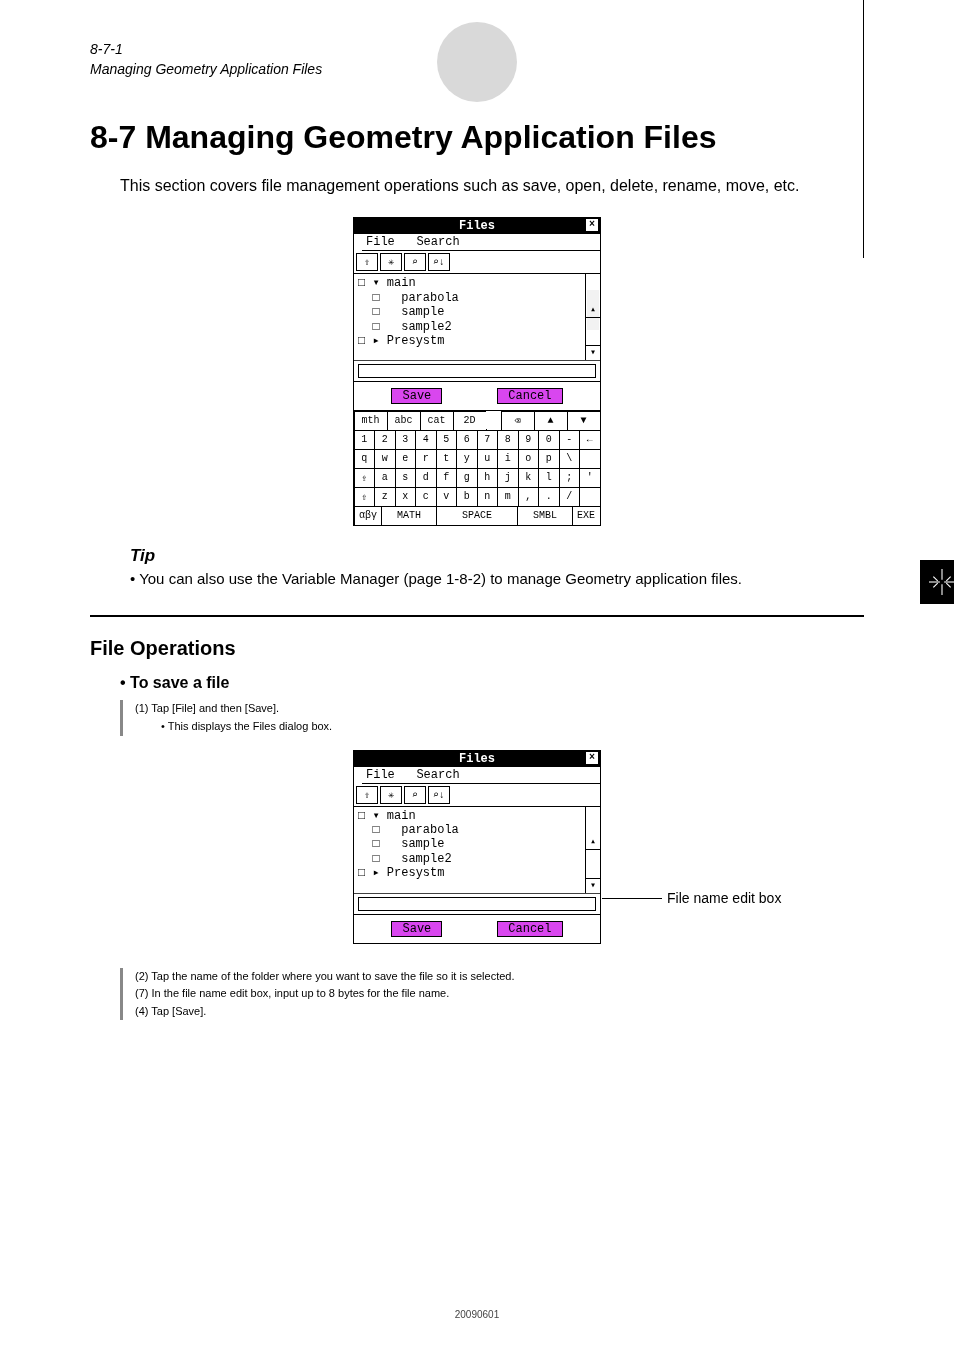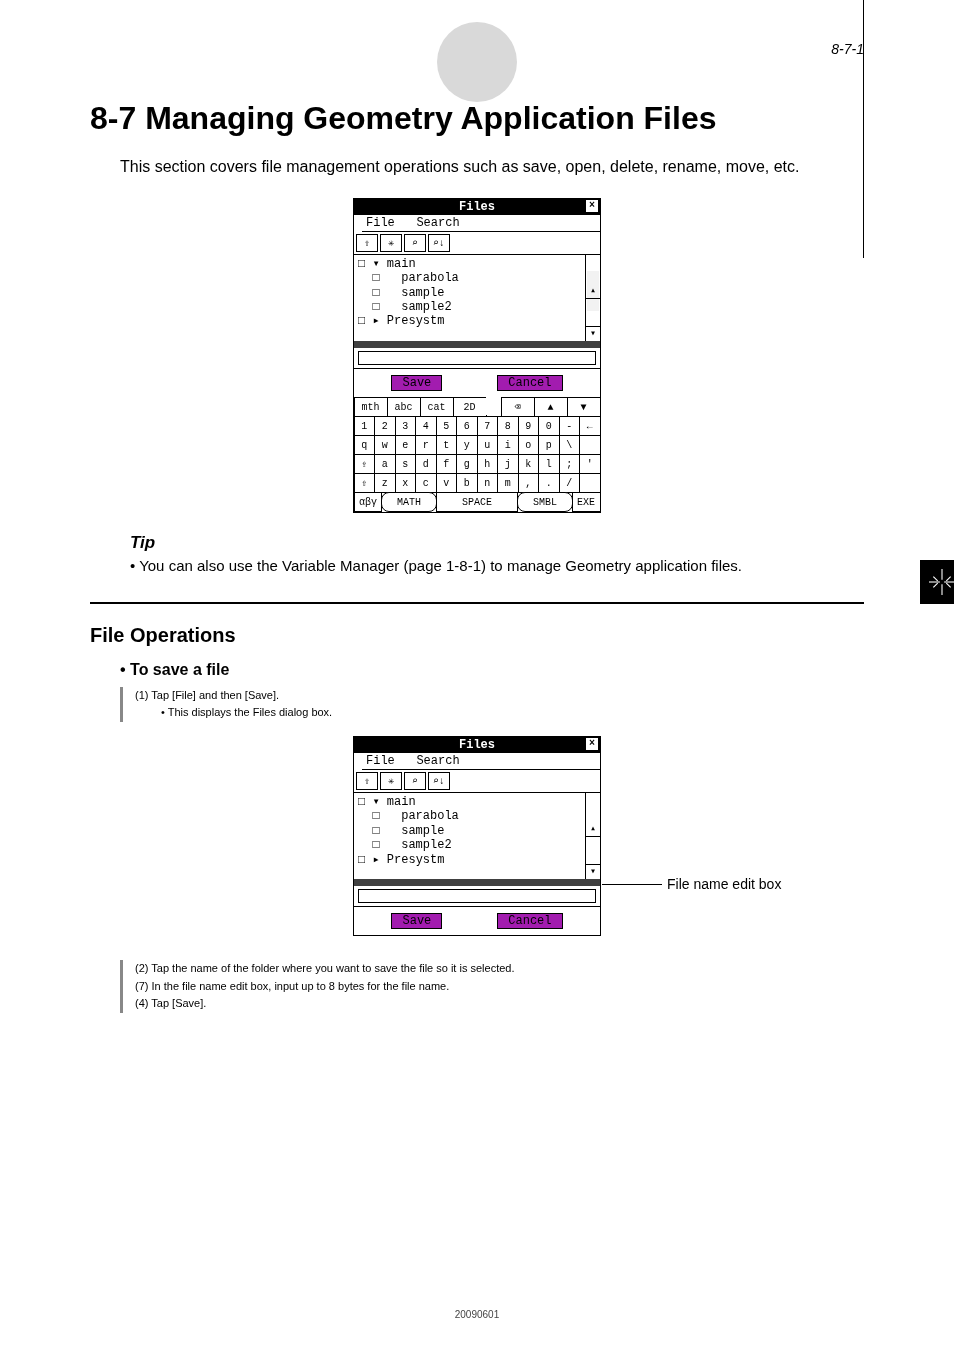--- a/index.html
+++ b/index.html
@@ -22,21 +22,21 @@
   .right-rule {
     position: absolute;
     right: 90px;
     top: 0;
     width: 0;
     height: 258px;
     border-right: 1px solid #000;
   }
   
   .hdr-wrap {
-    text-align: right;
+    text-align: left;
     font-style: italic;
     font-size: 14px;
     line-height: 1.4;
     position: relative;
     margin-bottom: 36px;
   }
   .hdr-circle {
     position: absolute;
     left: 50%;
     top: -18px;
@@ -102,21 +102,21 @@
   .shot .toolbar .tbtn {
     border: 1px solid #000;
     width: 20px; height: 16px;
     display: flex; align-items: center; justify-content: center;
     font-size: 10px;
   }
   .shot .tree {
     height: 82px;
     overflow: hidden;
     position: relative;
-    border-bottom: 7px solid #404040;
+    border-bottom: 1px solid #404040;
     padding: 2px 4px;
     white-space: pre;
     line-height: 1.2;
   }
   .shot .scroll {
     position: absolute;
     right: 0; top: 0; bottom: 0;
     width: 14px;
     border-left: 1px solid #000;
     background: #fff;
@@ -146,42 +146,42 @@
   }
   .shot .btnrow {
     display: flex;
     justify-content: space-around;
     padding: 6px 10px;
   }
   .shot .btn {
     border: 1px solid #000;
     padding: 0 10px;
     font-size: 12px;
-    background: #a21caf;
+    background: #d946ef;
   }
   
   .kb {
     border-top: 1px solid #000;
     text-align: center;
   }
   .kb .row {
     display: flex;
   }
   .kb .key {
     border: 1px solid #000;
     flex: 1;
     height: 18px;
     display: flex;
     align-items: center;
     justify-content: center;
     font-size: 10px;
     margin: -0.5px;
     background: #fff;
   }
-  .kb .key.wide2 { flex: 2; border-radius: 8px; }
+  .kb .key.wide2 { flex: 2; }
   .kb .key.wide3 { flex: 3; }
   
   .tip-head {
     font-style: italic;
     font-weight: bold;
     font-size: 17px;
     margin: 18px 0 4px 40px;
   }
   .tip-body {
     font-size: 15px;
@@ -248,20 +248,21 @@
 <body>
 
 <div class="page">
 
   <div class="right-rule"></div>
 
   <div class="hdr-wrap">
     <div class="hdr-circle"></div>
     <div class="hdr-text">
       <div>8-7-1</div>
+      <div>Managing Geometry Application Files</div>
     </div>
   </div>
 
   <h1 class="main">8-7 Managing Geometry Application Files</h1>
   <p class="intro">This section covers file management operations such as save, open, delete, rename, move, etc.</p>
 
   <div class="shot" style="width:246px;">
     <div class="titlebar">
       <span>Files</span>
       <span class="close-x">×</span>
@@ -367,21 +368,21 @@
         <div class="key">αβγ</div>
         <div class="key wide2">MATH</div>
         <div class="key wide3">SPACE</div>
         <div class="key wide2">SMBL</div>
         <div class="key">EXE</div>
       </div>
     </div>
   </div>
 
   <div class="tip-head">Tip</div>
-  <div class="tip-body">• You can also use the Variable Manager (page 1-8-1) to manage Geometry application files.</div>
+  <div class="tip-body">• You can also use the Variable Manager (page 1-8-2) to manage Geometry application files.</div>
 
   <hr class="sep">
 
   <h2 class="sub">File Operations</h2>
 
   <div class="bullet-head">• To save a file</div>
 
   <div class="steps">
     <div>(1) Tap [File] and then [Save].</div>
     <div class="substep">• This displays the Files dialog box.</div>

